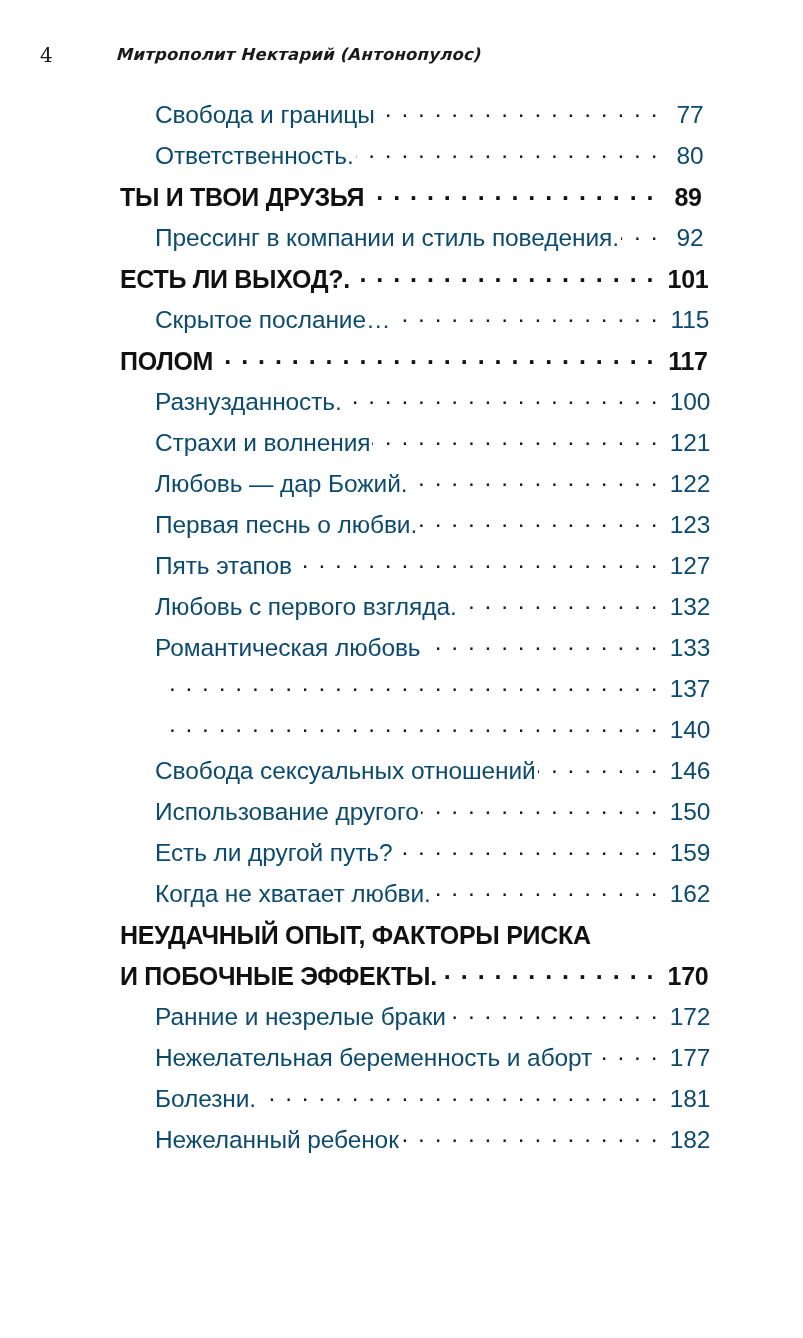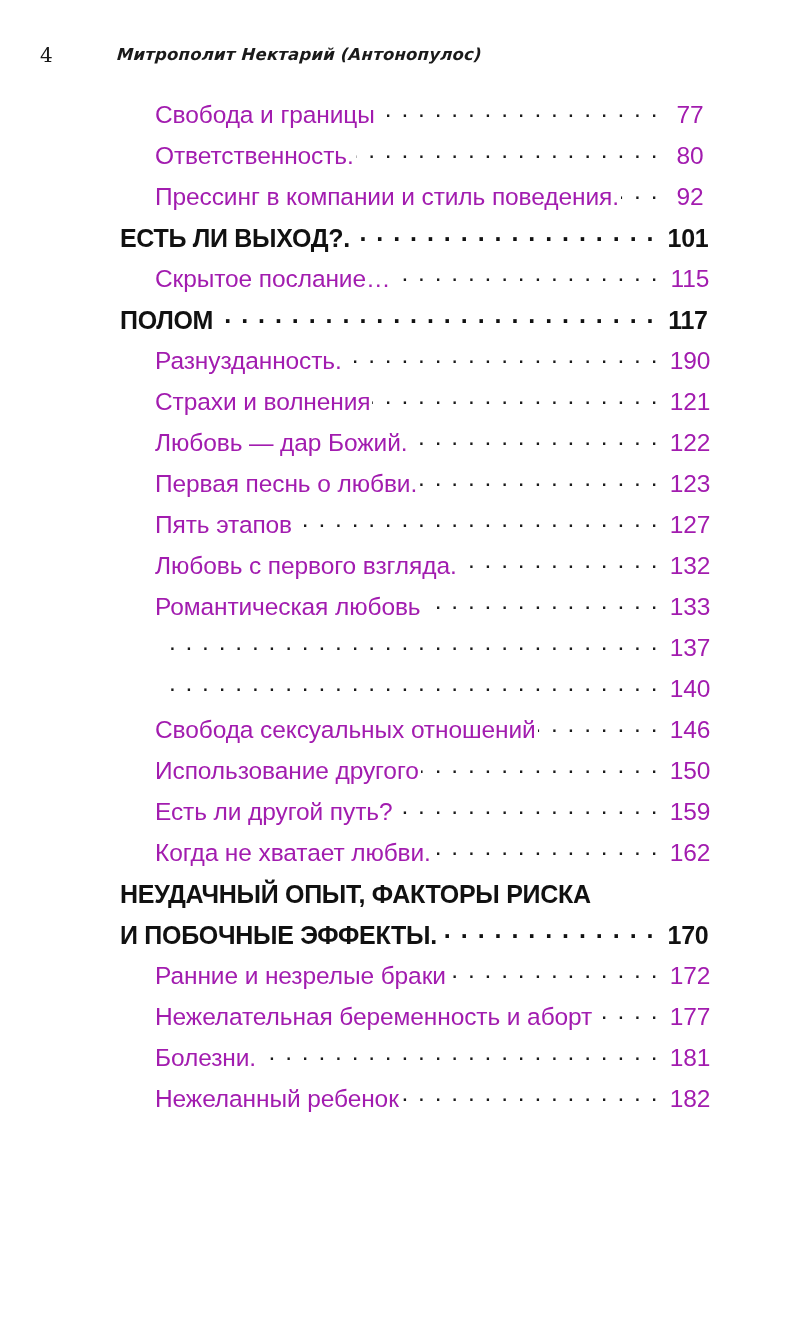--- a/index.html
+++ b/index.html
@@ -117,21 +117,21 @@
   
   .level-entry {
     margin-left: 35px;
     width: 560px;
   }
   .level-entry .toc-label,
   .level-entry .toc-page {
     font-size: 24.5px;
     font-weight: 400;
     letter-spacing: -0.1px;
-    color: #a21caf;
+    color: #0c4a6e;
   }
   .level-entry .toc-leader::before {
     font-size: 24.5px;
     font-weight: 400;
     color: #1a1a1a;
     letter-spacing: 1.5px;
   }
   .level-entry .toc-page { min-width: 50px; }
 </style>
 </head>
@@ -146,20 +146,25 @@
     <div class="toc-row level-entry">
       <span class="toc-label">Свобода и границы</span>
       <span class="toc-leader"></span>
       <span class="toc-page">77</span>
     </div>
     <div class="toc-row level-entry">
       <span class="toc-label">Ответственность.</span>
       <span class="toc-leader"></span>
       <span class="toc-page">80</span>
     </div>
+    <div class="toc-row level-section">
+      <span class="toc-label">ТЫ И ТВОИ ДРУЗЬЯ</span>
+      <span class="toc-leader"></span>
+      <span class="toc-page">89</span>
+    </div>
     <div class="toc-row level-entry">
       <span class="toc-label">Прессинг в компании и стиль поведения.</span>
       <span class="toc-leader"></span>
       <span class="toc-page">92</span>
     </div>
     <div class="toc-row level-section">
       <span class="toc-label">ЕСТЬ ЛИ ВЫХОД?.</span>
       <span class="toc-leader"></span>
       <span class="toc-page">101</span>
     </div>
@@ -169,21 +174,21 @@
       <span class="toc-page">115</span>
     </div>
     <div class="toc-row level-section">
       <span class="toc-label">ПОЛОМ</span>
       <span class="toc-leader"></span>
       <span class="toc-page">117</span>
     </div>
     <div class="toc-row level-entry">
       <span class="toc-label">Разнузданность.</span>
       <span class="toc-leader"></span>
-      <span class="toc-page">190</span>
+      <span class="toc-page">100</span>
     </div>
     <div class="toc-row level-entry">
       <span class="toc-label">Страхи и волнения</span>
       <span class="toc-leader"></span>
       <span class="toc-page">121</span>
     </div>
     <div class="toc-row level-entry">
       <span class="toc-label">Любовь — дар Божий.</span>
       <span class="toc-leader"></span>
       <span class="toc-page">122</span>

